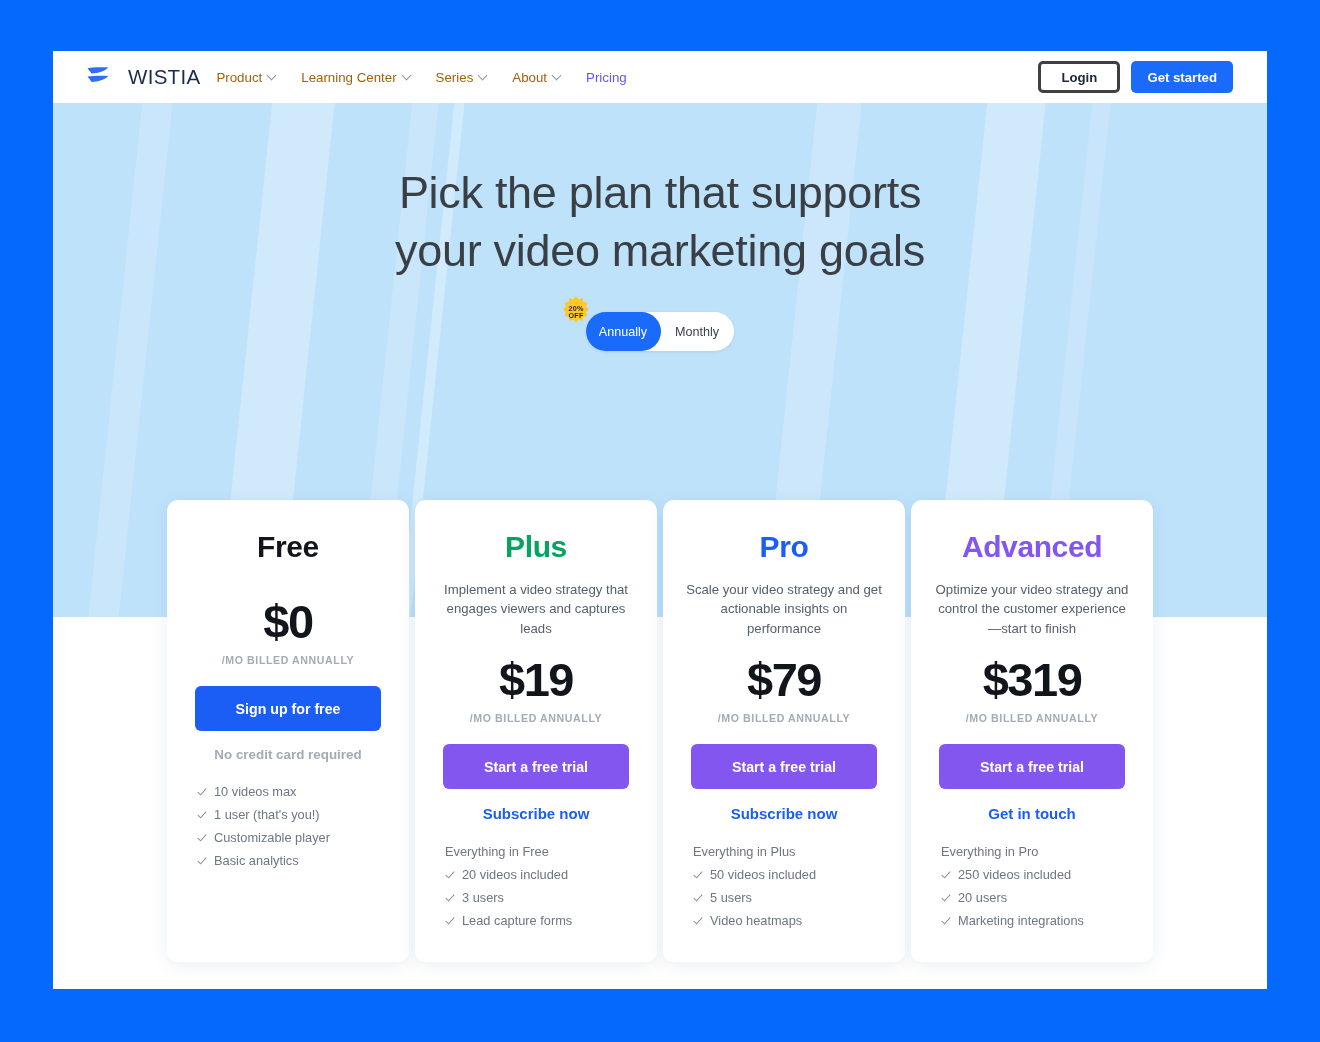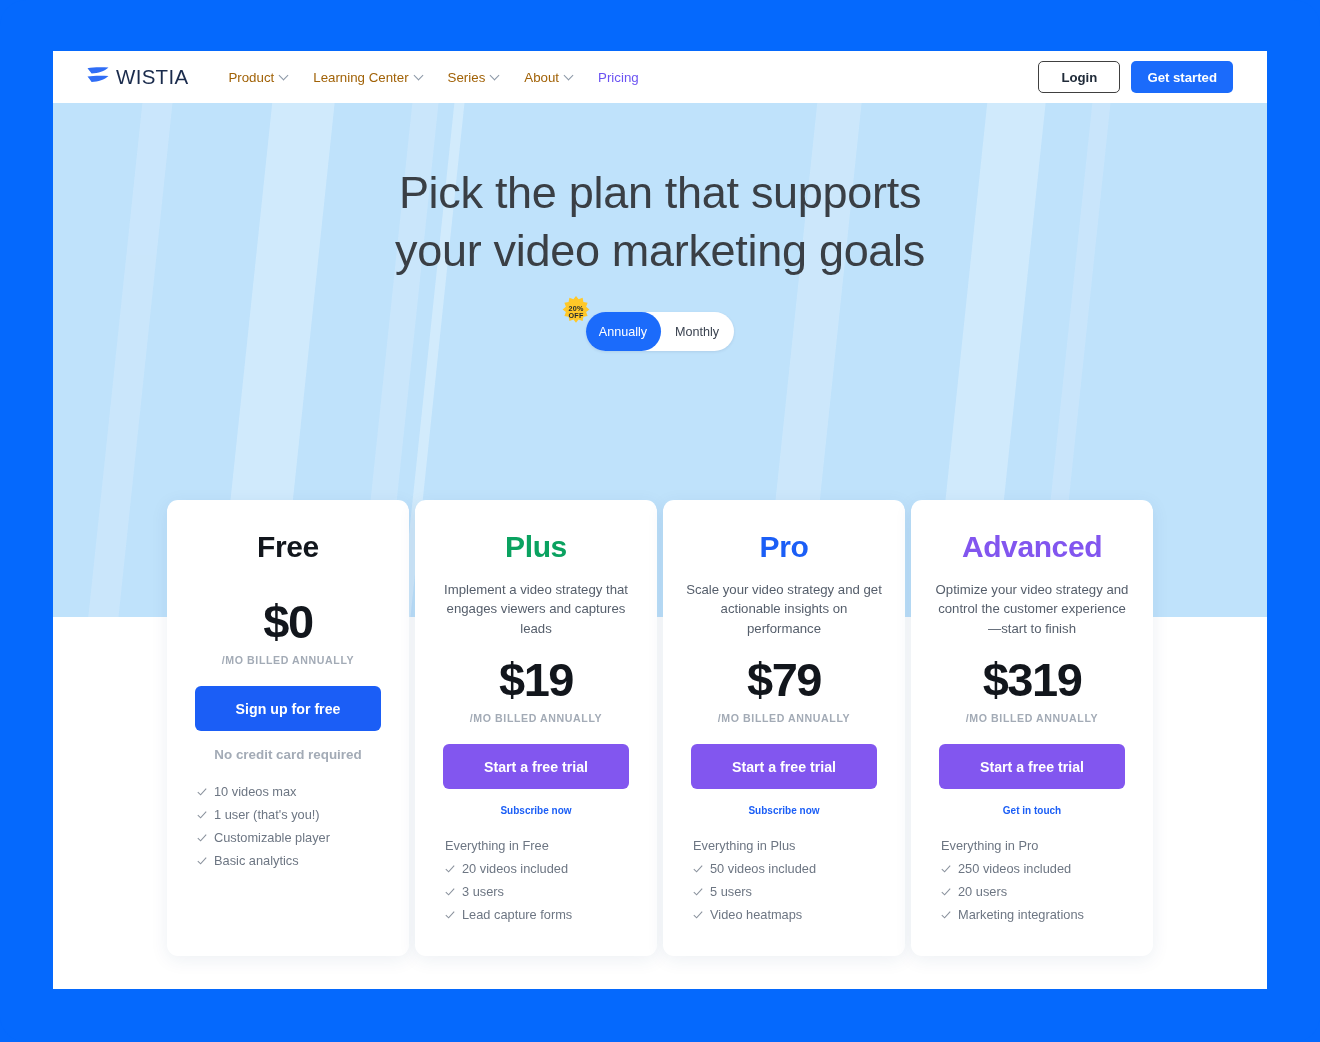--- a/index.html
+++ b/index.html
@@ -41,22 +41,22 @@
     background: #ffffff;
     display: flex;
     align-items: center;
     padding: 0 34px 0 33px;
     z-index: 5;
   }
 
   .brand {
     display: flex;
     align-items: flex-start;
-    gap: 6px;
-    margin-right: 40px;
+    gap: 18px;
+    margin-right: 16px;
   }
   .brand-mark { display: block; }
   .brand-word {
     font-size: 20.5px;
     letter-spacing: 0.3px;
     font-weight: 400;
     color: #1a2b4c;
     font-family: "Liberation Sans", sans-serif;
   }
 
@@ -85,21 +85,21 @@
   }
 
   .nav-actions {
     margin-left: auto;
     display: flex;
     align-items: center;
     gap: 11px;
   }
   .btn-login {
     width: 82px; height: 32px;
-    border: 1px solid #404040;
+    border: 3px solid #404040;
     border-radius: 5px;
     background: #fff;
     font-size: 13.2px;
     font-weight: 700;
     color: #202b39;
     cursor: pointer;
     font-family: "Liberation Sans", sans-serif;
   }
   .btn-getstarted {
     height: 32px;
@@ -275,21 +275,21 @@
   .cta.purple { background: #8256ef; }
 
   .sub-note {
     margin-top: 16px;
     font-size: 13.4px;
     font-weight: 700;
     color: #a3abb6;
   }
   .sub-link {
     margin-top: 16px;
-    font-size: 10px;
+    font-size: 15px;
     font-weight: 700;
     color: #1b5ef6;
     cursor: pointer;
   }
 
   .features {
     margin-top: 22px;
     width: 100%;
     padding-left: 8px;
     list-style: none;

